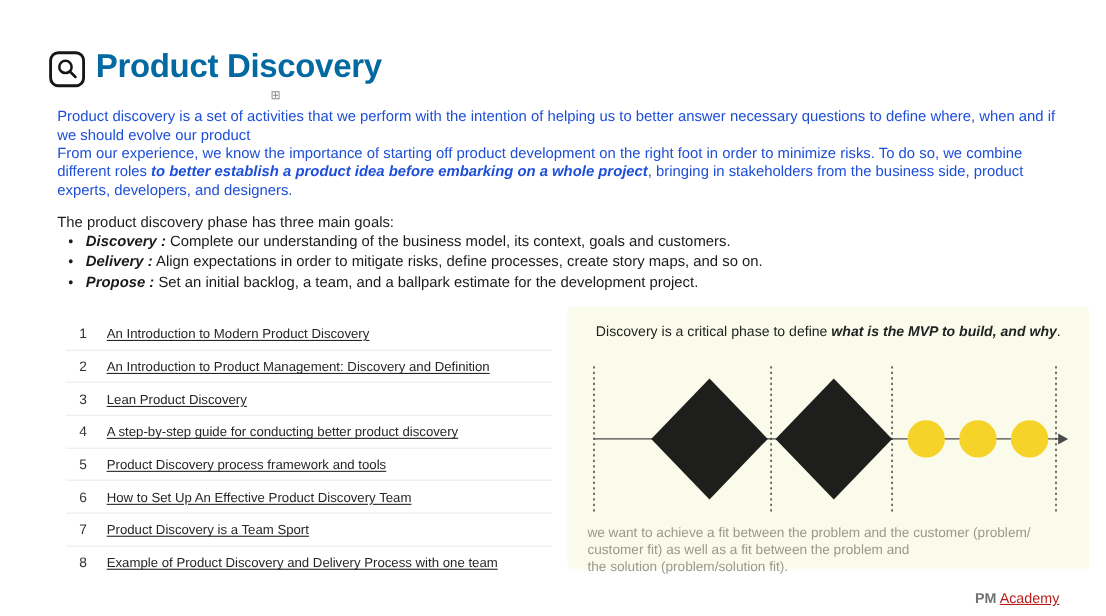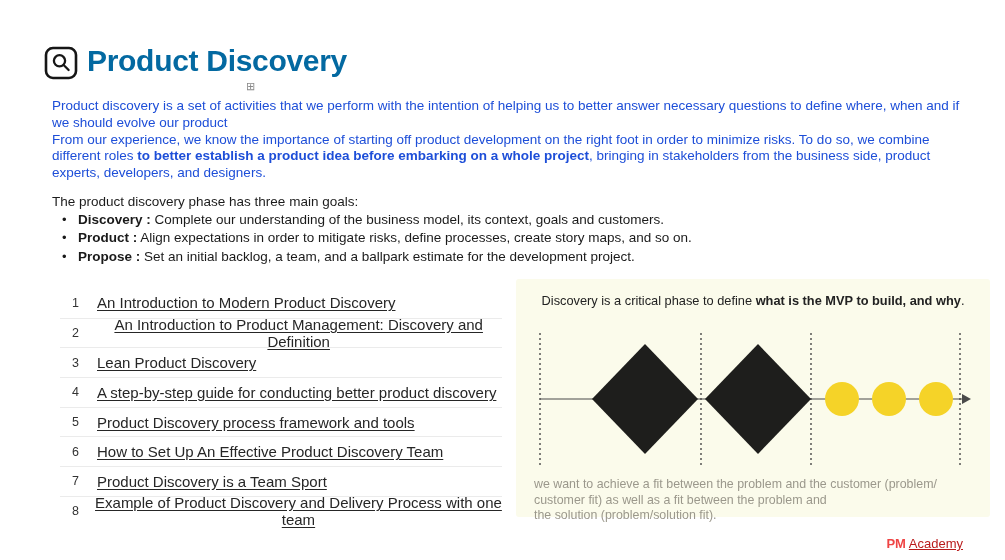--- a/index.html
+++ b/index.html
@@ -10,45 +10,45 @@
   }
   .abs { position:absolute; }
 
   
   .page-icon { left:44px; top:46px; width:34px; height:34px; }
   .page-title { left:87px; top:44px; font-size:30px; font-weight:700; color:#0369a1; letter-spacing:-0.3px; }
   .add-block { left:246px; top:80px; font-size:11px; color:#8a8a8a; cursor:pointer; }
 
   
   .intro { left:52px; top:98px; width:926px; font-size:13.5px; line-height:16.8px; color:#1d4ed8; }
-  .b { font-weight:700; }
+  .b { font-weight:700;font-style:italic; }
 
   
   .goals-lead { left:52px; top:194px; font-size:13.5px; color:#1c1c1c; }
   .goals-list { left:52px; top:211px; width:820px; font-size:13.5px; line-height:18.3px; }
   .goal-row { display:flex; }
   .bullet { width:26px; padding-left:10px; font-size:13px; }
   .goal-text { flex:1; }
 
   
   .links { left:60px; top:288px; width:442px; }
   .link-row { display:flex; align-items:center; height:29.7px; padding-left:12px; }
   .link-row + .link-row { border-top:1px solid #ebebeb; }
   .link-num { width:25px; font-size:12.5px; color:#333; }
-  .link-a { font-size:15px; color:#262626; text-decoration:underline; text-underline-offset:2px; cursor:pointer;text-align:center; }
+  .link-a { font-size:12px; color:#262626; text-decoration:underline; text-underline-offset:2px; cursor:pointer; }
 
   
   .panel { left:516px; top:279px; width:474px; height:238px; background:#fbfbeb; border-radius:3px; }
   .panel-headline { position:absolute; top:14px; left:0; width:100%; text-align:center; font-size:12.8px; color:#222; white-space:nowrap; }
   .diagram { position:absolute; left:8px; top:44px; }
   .panel-caption { position:absolute; left:18px; top:198px; width:448px; font-size:12.4px; line-height:15.6px; color:#9b988c; white-space:pre-line; }
 
   
   .footer { right:42px; bottom:9px; font-size:13px; }
-  .footer .brand-bold { font-weight:700; color:#ef4444; }
+  .footer .brand-bold { font-weight:700; color:#737373; }
   .footer .brand-light { color:#b91c1c;text-decoration:underline; }
 </style>
 </head>
 <body>
 
 <svg class="abs page-icon" viewBox="0 0 34 34">
   <rect x="2" y="2" width="30" height="30" rx="7" fill="none" stroke="#161616" stroke-width="2.6"></rect>
   <circle cx="15.5" cy="14.8" r="5.6" fill="none" stroke="#161616" stroke-width="2.3"></circle>
   <line x1="19.6" y1="19" x2="24.6" y2="24" stroke="#161616" stroke-width="2.3" stroke-linecap="round"></line>
 </svg>
@@ -61,21 +61,21 @@
 </div>
 
 <div class="abs goals-lead">The product discovery phase has three main goals:</div>
 <div class="abs goals-list">
   <div class="goal-row">
     <span class="bullet">•</span>
     <span class="goal-text"><span class="b">Discovery :</span> <span>Complete our understanding of the business model, its context, goals and customers.</span></span>
   </div>
   <div class="goal-row">
     <span class="bullet">•</span>
-    <span class="goal-text"><span class="b">Product :</span> <span>Align expectations in order to mitigate risks, define processes, create story maps, and so on.</span></span>
+    <span class="goal-text"><span class="b">Delivery :</span> <span>Align expectations in order to mitigate risks, define processes, create story maps, and so on.</span></span>
   </div>
   <div class="goal-row">
     <span class="bullet">•</span>
     <span class="goal-text"><span class="b">Propose :</span> <span>Set an initial backlog, a team, and a ballpark estimate for the development project.</span></span>
   </div>
 </div>
 
 <div class="abs links">
   <div class="link-row">
     <span class="link-num">1</span>

